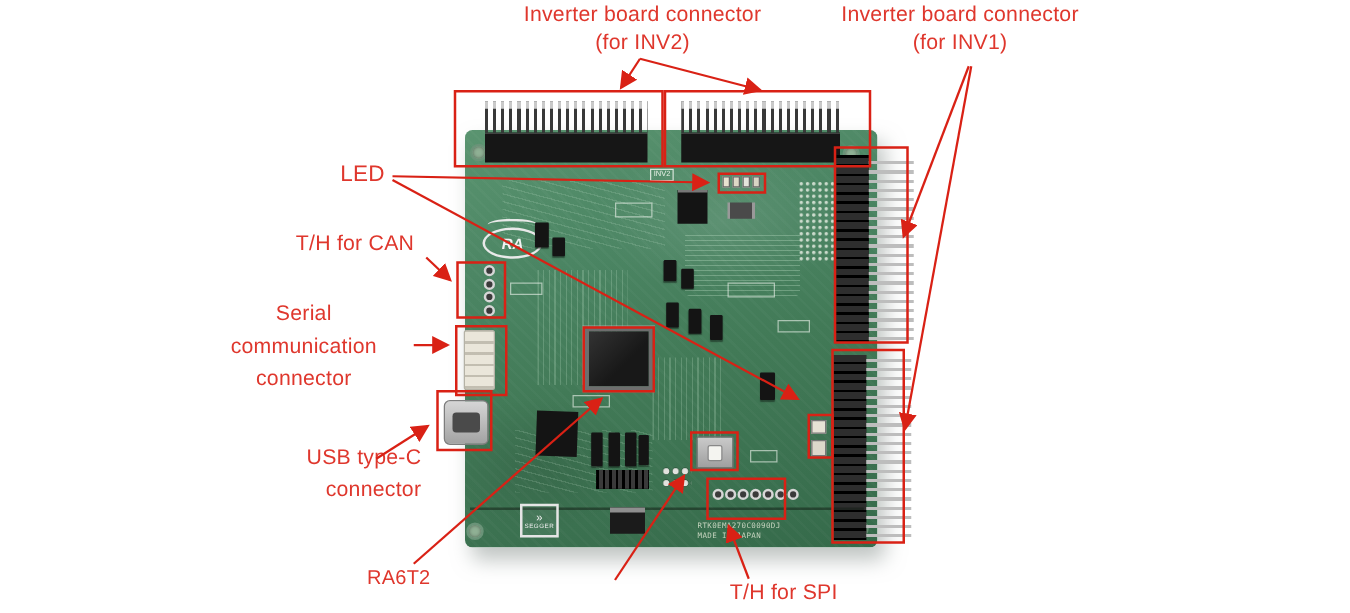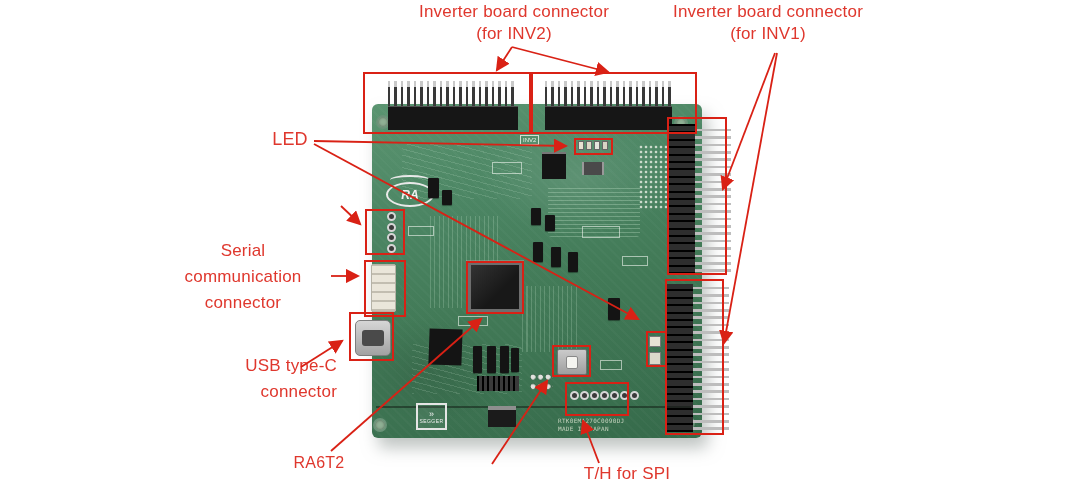--- a/index.html
+++ b/index.html
@@ -209,20 +209,21 @@
     <line x1="331" y1="451" x2="481" y2="319" marker-end="url(#arw)"></line>
     <line x1="492" y1="464" x2="547" y2="381" marker-end="url(#arw)"></line>
     <line x1="599" y1="463" x2="583" y2="421" marker-end="url(#arw)"></line>
   </svg>
 
   <div class="lbl" style="left:394px;top:1px;width:240px;">Inverter board connector
 (for INV2)</div>
   <div class="lbl" style="left:648px;top:1px;width:240px;">Inverter board connector
 (for INV1)</div>
   <div class="lbl" style="left:264px;top:128px;width:52px;font-size:18px;">LED</div>
+  <div class="lbl" style="left:216px;top:184px;width:136px;">T/H for CAN</div>
   <div class="lbl" style="left:152px;top:238px;width:182px;line-height:26px;">Serial
 communication
 connector</div>
   <div class="lbl" style="left:155px;top:353px;width:182px;line-height:26px;text-align:right;">USB type-C
 connector</div>
   <div class="lbl" style="left:277px;top:452px;width:84px;font-size:16px;">RA6T2</div>
   <div class="lbl" style="left:566px;top:463px;width:122px;">T/H for SPI</div>
 
 </div>
 

